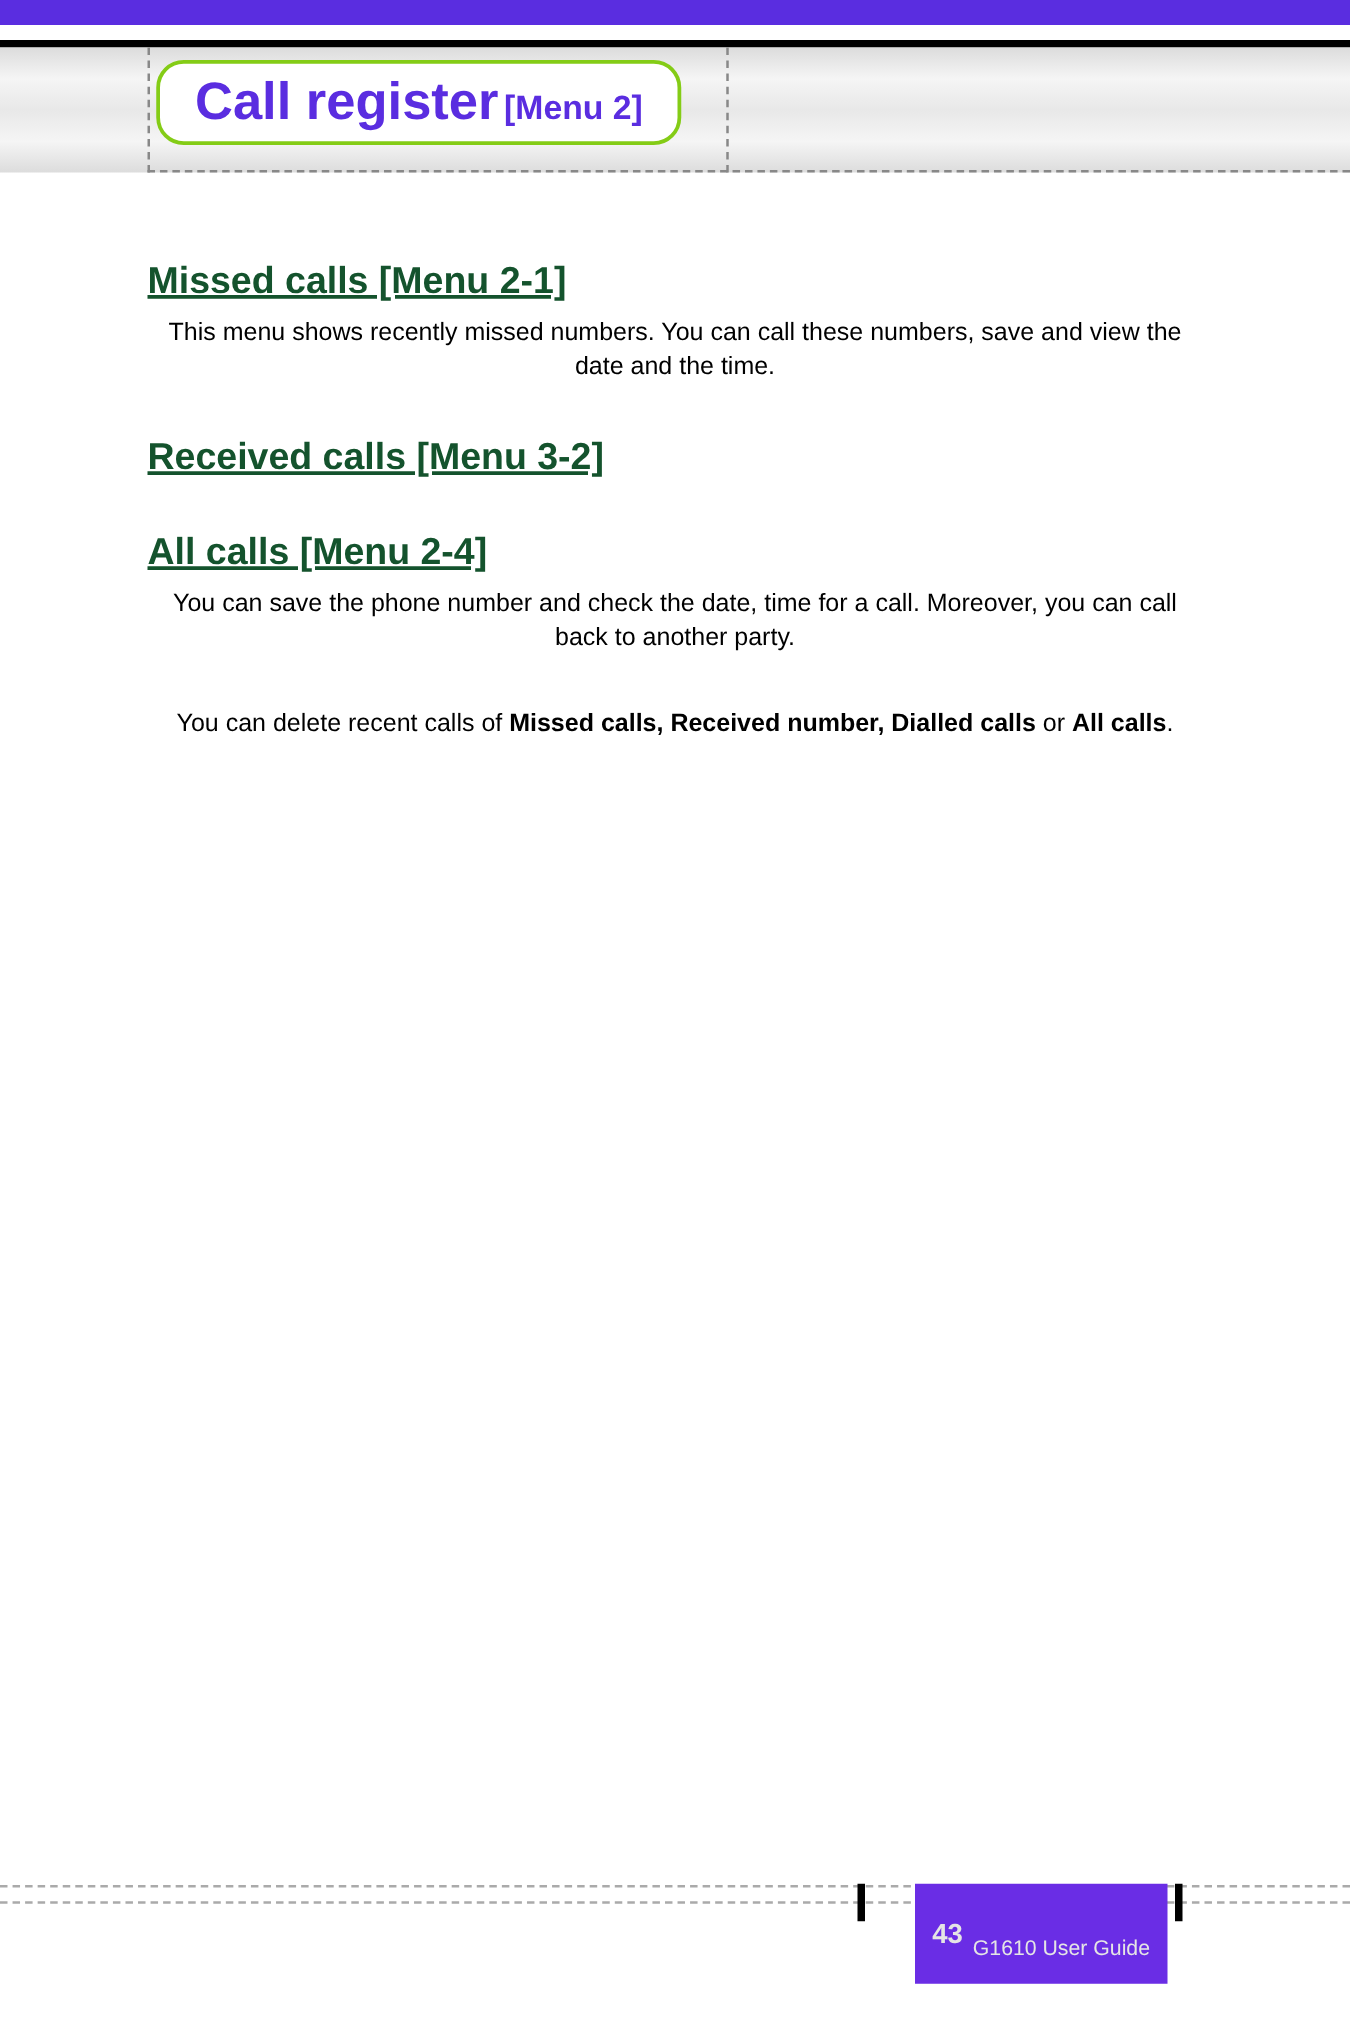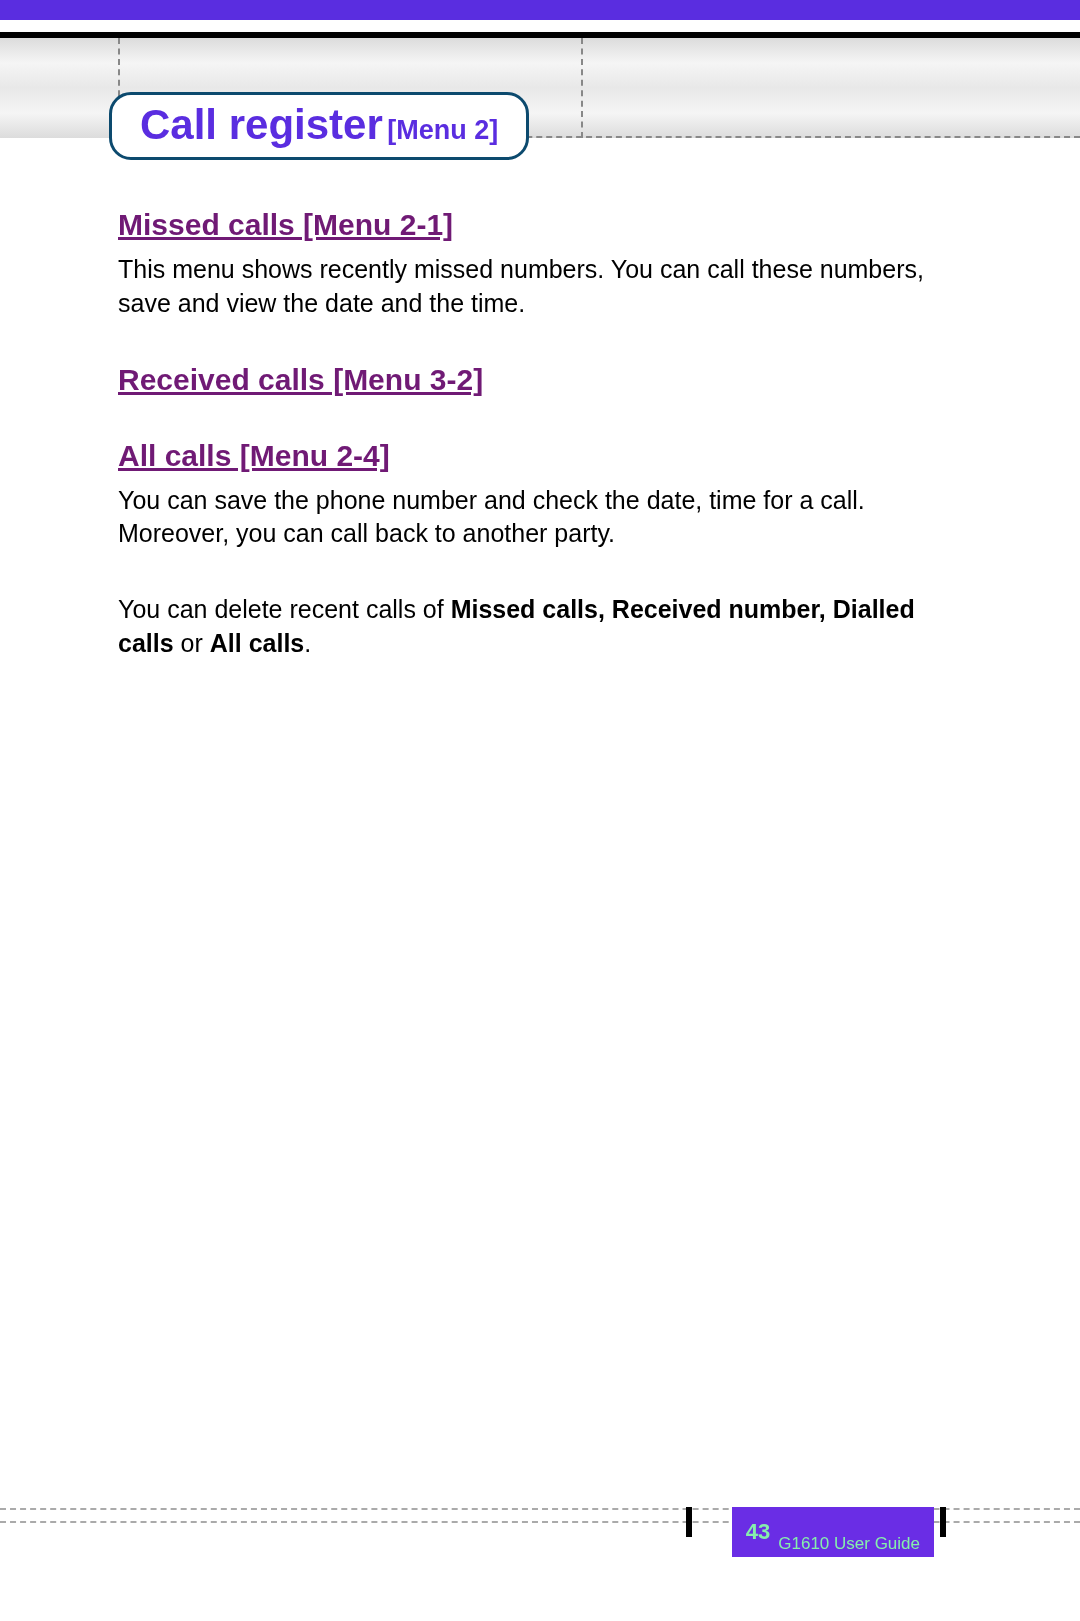--- a/index.html
+++ b/index.html
@@ -43,56 +43,56 @@
     }
     .dashed-grid-h {
       position: absolute;
       left: 118px;
       right: 0;
       bottom: 0;
       border-top: 2px dashed #888;
     }
     .title-box {
       position: absolute;
-      left: 109px;
+      left: 125px;
       top: 48px;
       background: #fff;
-      border: 3px solid #0c4a6e;
+      border: 3px solid #84cc16;
       border-radius: 22px;
       padding: 6px 28px 8px 28px;
       z-index: 10;
-      margin-top: 44px;
     }
     .title-main {
       font-size: 42px;
       font-weight: bold;
       color: #5a2de0;
     }
     .title-sub {
       font-size: 27px;
       font-weight: bold;
       color: #5a2de0;
     }
     .content {
       padding: 70px 118px 0 118px;
     }
     .section {
       margin-bottom: 42px;
     }
     .sec-heading {
       font-size: 30px;
       font-weight: bold;
-      color: #701a75;
+      color: #14532d;
       text-decoration: underline;
       margin-bottom: 11px;
     }
     .sec-body {
-      font-size: 25px;
+      font-size: 20px;
       line-height: 1.35;
       color: #000;
+      text-align: center;
     }
     .sec-body .strong { font-weight: bold; }
     .footer-area {
       position: absolute;
       bottom: 98px;
       left: 0;
       right: 0;
     }
     .footer-dash1 {
       border-top: 2px dashed #aaa;
@@ -100,22 +100,22 @@
     }
     .footer-dash2 {
       border-top: 2px dashed #aaa;
       position: relative;
     }
     .footer-badge {
       position: absolute;
       right: 146px;
       top: -16px;
       background: #6a2de5;
-      color: #86efac;
-      padding: 3px 14px;
+      color: #e5e5e5;
+      padding: 18px 14px;
       font-size: 20px;
       display: flex;
       align-items: center;
       gap: 8px;
     }
     .footer-badge .page {
       font-weight: bold;
       font-size: 22px;
     }
     .footer-badge .guide {

